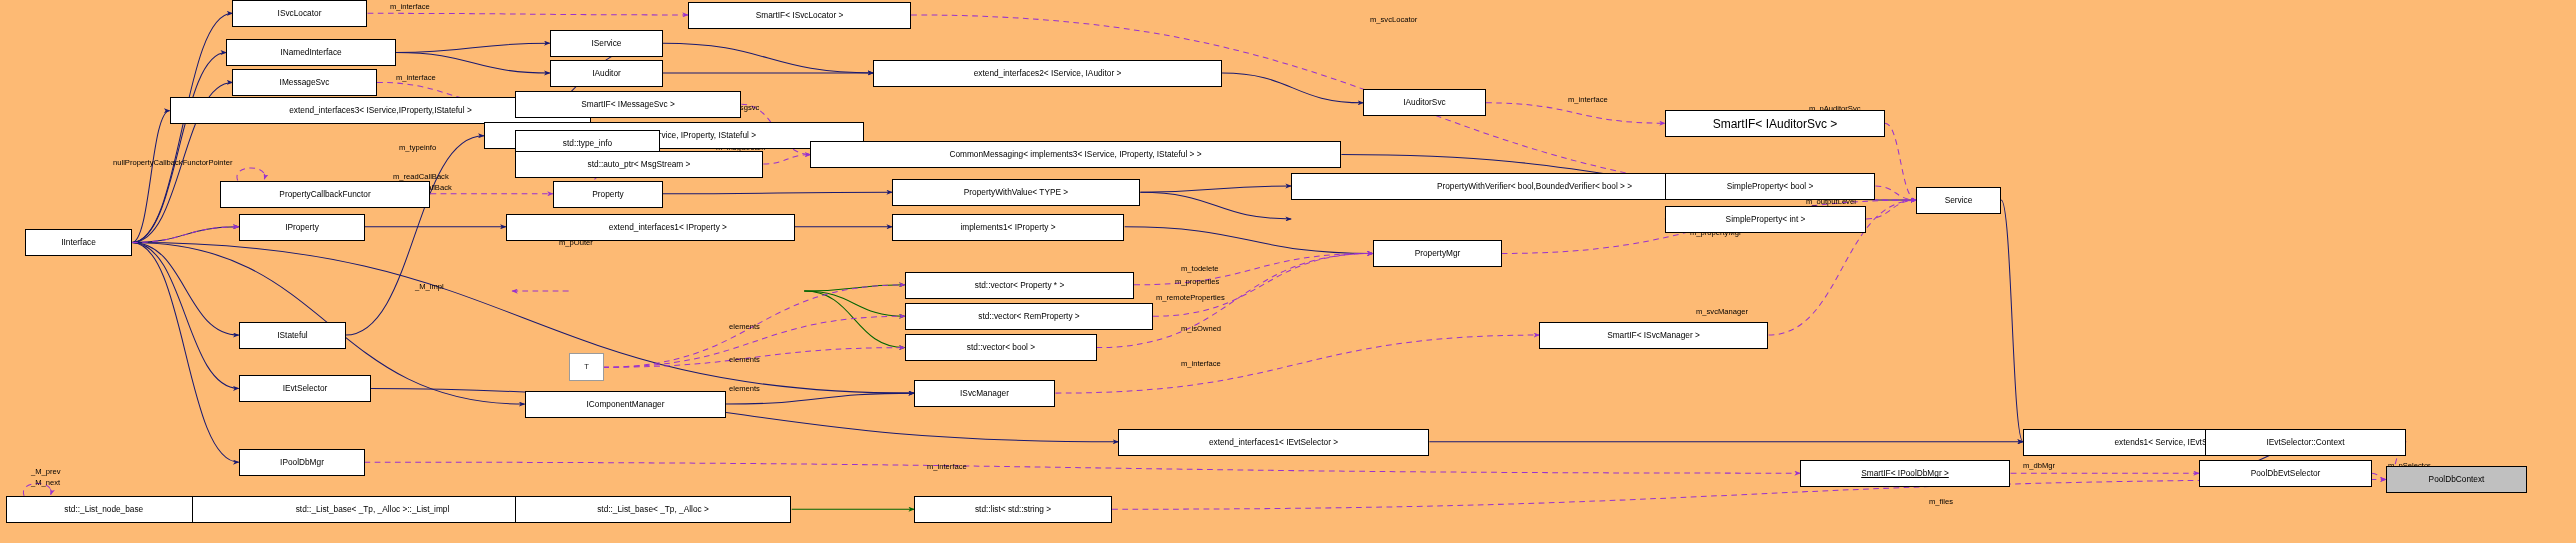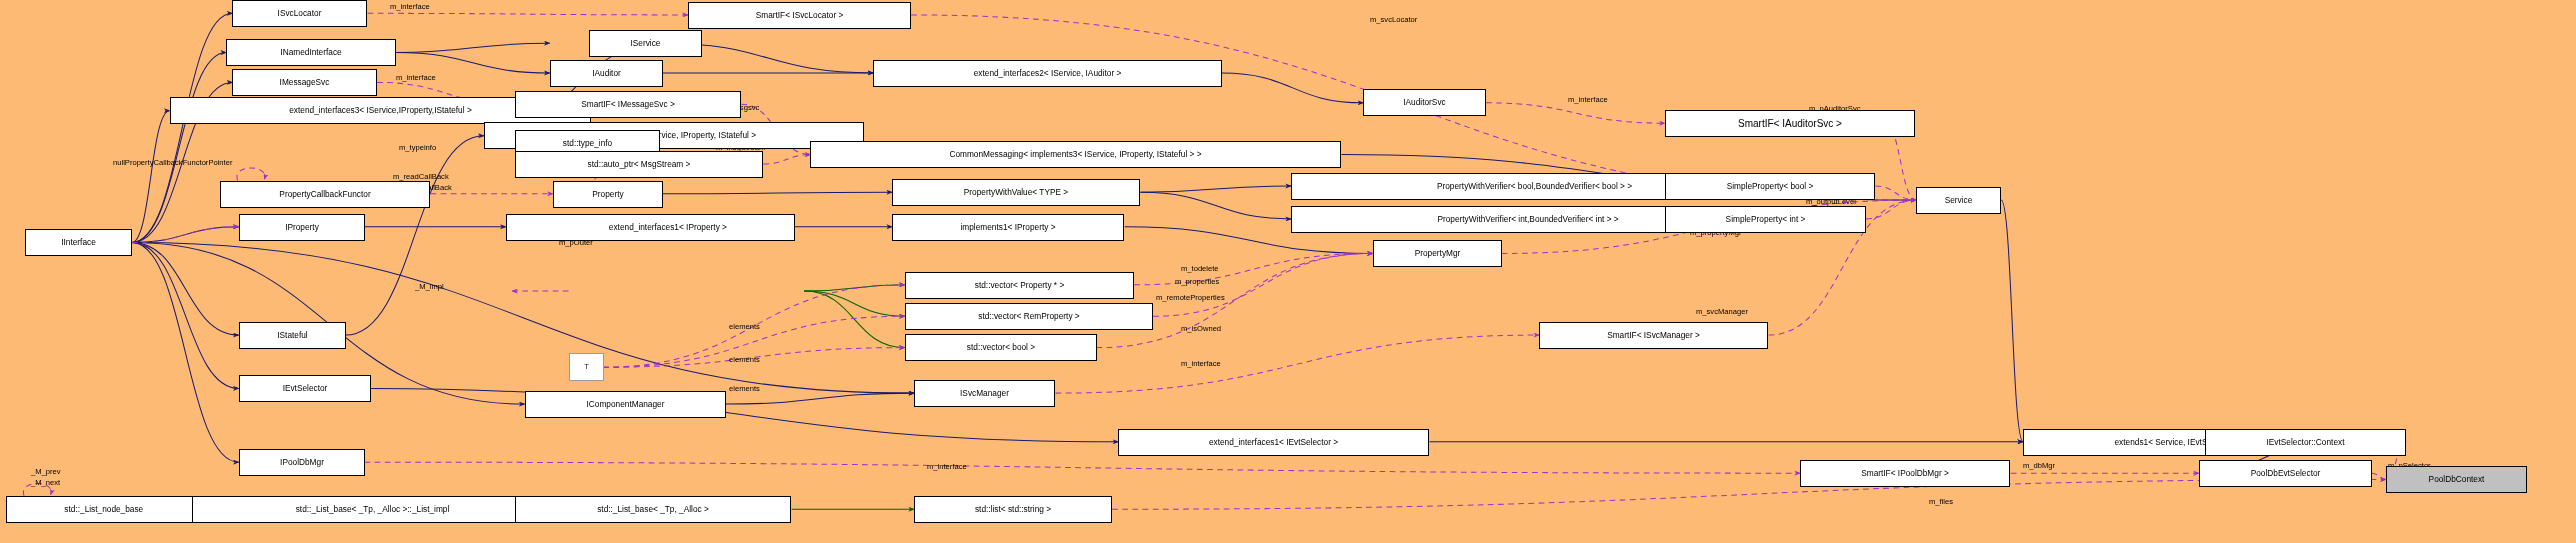--- a/index.html
+++ b/index.html
@@ -129,59 +129,58 @@
         <path d="M 3737.25,745.907514450867 C 3748.3875,745.907514450867 3748.3875,755.8034682080925 3759.525,755.8034682080925" stroke="#9a32cd" stroke-dasharray="9,7" marker-end="url(#arrUse)" stroke-width="1.6" fill="none"></path>
         <path d="M 1752.3000000000002,802.8092485549132 C 2755.9125000000004,802.8092485549132 2755.9125000000004,755.8034682080925 3759.525,755.8034682080925" stroke="#9a32cd" stroke-dasharray="9,7" marker-end="url(#arrUse)" stroke-width="1.6" fill="none"></path>
         <path d="M 3791.7000000000003,696.4277456647399 C 3775.6125,696.4277456647399 3775.6125,755.8034682080925 3759.525,755.8034682080925" stroke="#9a32cd" stroke-dasharray="9,7" marker-end="url(#arrUse)" stroke-width="1.6" fill="none"></path>
         <path d="M 374.5,284.5086705202312 C 364.5,258.5086705202312 424.5,258.5086705202312 416.5,282.5086705202312" stroke="#9a32cd" stroke-dasharray="9,7" stroke-width="1.6" fill="none" marker-end="url(#arrUse)"></path>
         <path d="M 37.9,781.7803468208092 C 27.9,755.7803468208092 87.9,755.7803468208092 79.9,779.7803468208092" stroke="#9a32cd" stroke-dasharray="9,7" stroke-width="1.6" fill="none" marker-end="url(#arrUse)"></path>
       </g>
   </svg>
 <div class="node" style="left: 232px; top: 0px; width: 135px; height: 27px; font-size: 8.3px;">ISvcLocator</div>
     <div class="node" style="left: 688px; top: 1.6px; width: 223px; height: 27px; font-size: 8.3px;">SmartIF&lt; ISvcLocator &gt;</div>
     <div class="node" style="left: 226px; top: 39px; width: 170px; height: 27px; font-size: 8.3px;">INamedInterface</div>
-    <div class="node" style="left: 550px; top: 30px; width: 113px; height: 27px; font-size: 8.3px; margin-left: 39px;">IService</div>
+    <div class="node" style="left: 550px; top: 30px; width: 113px; height: 27px; font-size: 8.3px;">IService</div>
     <div class="node" style="left: 550px; top: 60px; width: 113px; height: 27px; font-size: 8.3px;">IAuditor</div>
     <div class="node" style="left: 873px; top: 60px; width: 349px; height: 27px; font-size: 8.3px;">extend_interfaces2&lt; IService, IAuditor &gt;</div>
     <div class="node" style="left: 232px; top: 69px; width: 145px; height: 27px; font-size: 8.3px;">IMessageSvc</div>
     <div class="node" style="left: 1363px; top: 89px; width: 123px; height: 27px; font-size: 8.3px;">IAuditorSvc</div>
-    <div class="node" style="left: 1665px; top: 110px; width: 250px; height: 27px; font-size: 10px;">SmartIF&lt; IAuditorSvc &gt;</div>
+    <div class="node" style="left: 1665px; top: 110px; width: 220px; height: 27px; font-size: 12px;">SmartIF&lt; IAuditorSvc &gt;</div>
     <div class="node" style="left: 170px; top: 97px; width: 421px; height: 27px; font-size: 8.3px;">extend_interfaces3&lt; IService,IProperty,IStateful &gt;</div>
     <div class="node" style="left: 515px; top: 91px; width: 226px; height: 27px; font-size: 8.3px;">SmartIF&lt; IMessageSvc &gt;</div>
     <div class="node" style="left: 484px; top: 122px; width: 380px; height: 27px; font-size: 8.3px;">implements3&lt; IService, IProperty, IStateful &gt;</div>
     <div class="node" style="left: 810px; top: 141px; width: 531px; height: 27px; font-size: 8.3px;">CommonMessaging&lt; implements3&lt; IService, IProperty, IStateful &gt; &gt;</div>
     <div class="node" style="left: 515px; top: 130px; width: 145px; height: 27px; font-size: 8.3px;">std::type_info</div>
     <div class="node" style="left: 515px; top: 151px; width: 248px; height: 27px; font-size: 8.3px;">std::auto_ptr&lt; MsgStream &gt;</div>
     <div class="node" style="left: 1291px; top: 173px; width: 487px; height: 27px; font-size: 8.3px;">PropertyWithVerifier&lt; bool,BoundedVerifier&lt; bool &gt; &gt;</div>
     <div class="node" style="left: 1665px; top: 173px; width: 210px; height: 27px; font-size: 8.3px;">SimpleProperty&lt; bool &gt;</div>
     <div class="node" style="left: 220px; top: 181px; width: 210px; height: 27px; font-size: 8.3px;">PropertyCallbackFunctor</div>
     <div class="node" style="left: 553px; top: 181px; width: 110px; height: 27px; font-size: 8.3px;">Property</div>
     <div class="node" style="left: 892px; top: 179px; width: 248px; height: 27px; font-size: 8.3px;">PropertyWithValue&lt; TYPE &gt;</div>
     <div class="node" style="left: 1916px; top: 187px; width: 85px; height: 27px; font-size: 8.3px;">Service</div>
-    <div class="node" style="left: 1291px; top: 206px; width: 474px; height: 27px; font-size: 8.3px;">PropertyWithVerifier&lt; int,BoundedVerifier&lt; int &gt; &gt;</div>
     <div class="node" style="left: 1665px; top: 206px; width: 201px; height: 27px; font-size: 8.3px;">SimpleProperty&lt; int &gt;</div>
     <div class="node" style="left: 239px; top: 214px; width: 126px; height: 27px; font-size: 8.3px;">IProperty</div>
     <div class="node" style="left: 506px; top: 214px; width: 289px; height: 27px; font-size: 8.3px; padding-left: 38px;">extend_interfaces1&lt; IProperty &gt;</div>
     <div class="node" style="left: 892px; top: 214px; width: 232px; height: 27px; font-size: 8.3px;">implements1&lt; IProperty &gt;</div>
     <div class="node" style="left: 1373px; top: 240px; width: 129px; height: 27px; font-size: 8.3px;">PropertyMgr</div>
     <div class="node" style="left: 25px; top: 229px; width: 107px; height: 27px; font-size: 8.3px;">IInterface</div>
     <div class="node" style="left: 905px; top: 272px; width: 229px; height: 27px; font-size: 8.3px;">std::vector&lt; Property * &gt;</div>
     <div class="node" style="left: 905px; top: 303px; width: 248px; height: 27px; font-size: 8.3px;">std::vector&lt; RemProperty &gt;</div>
     <div class="node" style="left: 1539px; top: 322px; width: 229px; height: 27px; font-size: 8.3px;">SmartIF&lt; ISvcManager &gt;</div>
     <div class="node" style="left: 239px; top: 322px; width: 107px; height: 27px; font-size: 8.3px;">IStateful</div>
     <div class="node" style="left: 905px; top: 334px; width: 192px; height: 27px; font-size: 8.3px;">std::vector&lt; bool &gt;</div>
     <div class="node tparam" style="left: 569px; top: 353px; width: 35px; height: 28px; font-size: 7.6px;">T</div>
     <div class="node" style="left: 239px; top: 375px; width: 132px; height: 27px; font-size: 8.3px;">IEvtSelector</div>
     <div class="node" style="left: 525px; top: 391px; width: 201px; height: 27px; font-size: 8.3px;">IComponentManager</div>
     <div class="node" style="left: 914px; top: 380px; width: 141px; height: 27px; font-size: 8.3px;">ISvcManager</div>
     <div class="node" style="left: 1118px; top: 429px; width: 311px; height: 27px; font-size: 8.3px;">extend_interfaces1&lt; IEvtSelector &gt;</div>
     <div class="node" style="left: 2023px; top: 429px; width: 308px; height: 27px; font-size: 8.3px;">extends1&lt; Service, IEvtSelector &gt;</div>
     <div class="node" style="left: 2205px; top: 429px; width: 201px; height: 27px; font-size: 8.3px;">IEvtSelector::Context</div>
     <div class="node" style="left: 239px; top: 449px; width: 126px; height: 27px; font-size: 8.3px;">IPoolDbMgr</div>
-    <div class="node" style="left: 1800px; top: 460px; width: 210px; height: 27px; font-size: 8.3px;">SmartIF&lt; IPoolDbMgr &gt;</div>
+    <div class="node" style="left: 1800px; top: 460px; width: 210px; height: 27px; font-size: 8.3px; text-decoration: underline;">SmartIF&lt; IPoolDbMgr &gt;</div>
     <div class="node" style="left: 2199px; top: 460px; width: 173px; height: 27px; font-size: 8.3px;">PoolDbEvtSelector</div>
     <div class="node focus" style="left: 2386px; top: 466px; width: 141px; height: 27px; font-size: 8.3px;">PoolDbContext</div>
     <div class="node" style="left: 6.3px; top: 496px; width: 195px; height: 27px; font-size: 8.3px;">std::_List_node_base</div>
     <div class="node" style="left: 192px; top: 496px; width: 361px; height: 27px; font-size: 8.3px;">std::_List_base&lt; _Tp, _Alloc &gt;::_List_impl</div>
     <div class="node" style="left: 515px; top: 496px; width: 276px; height: 27px; font-size: 8.3px;">std::_List_base&lt; _Tp, _Alloc &gt;</div>
     <div class="node" style="left: 914px; top: 496px; width: 198px; height: 27px; font-size: 8.3px;">std::list&lt; std::string &gt;</div>
     <div class="edge-label" style="left: 390px; top: 3.1px; font-size: 7.6px;">m_interface</div>
     <div class="edge-label" style="left: 1370px; top: 15.7px; font-size: 7.6px;">m_svcLocator</div>
     <div class="edge-label" style="left: 396px; top: 74px; font-size: 7.6px;">m_interface</div>
     <div class="edge-label" style="left: 1568px; top: 96px; font-size: 7.6px;">m_interface</div>

